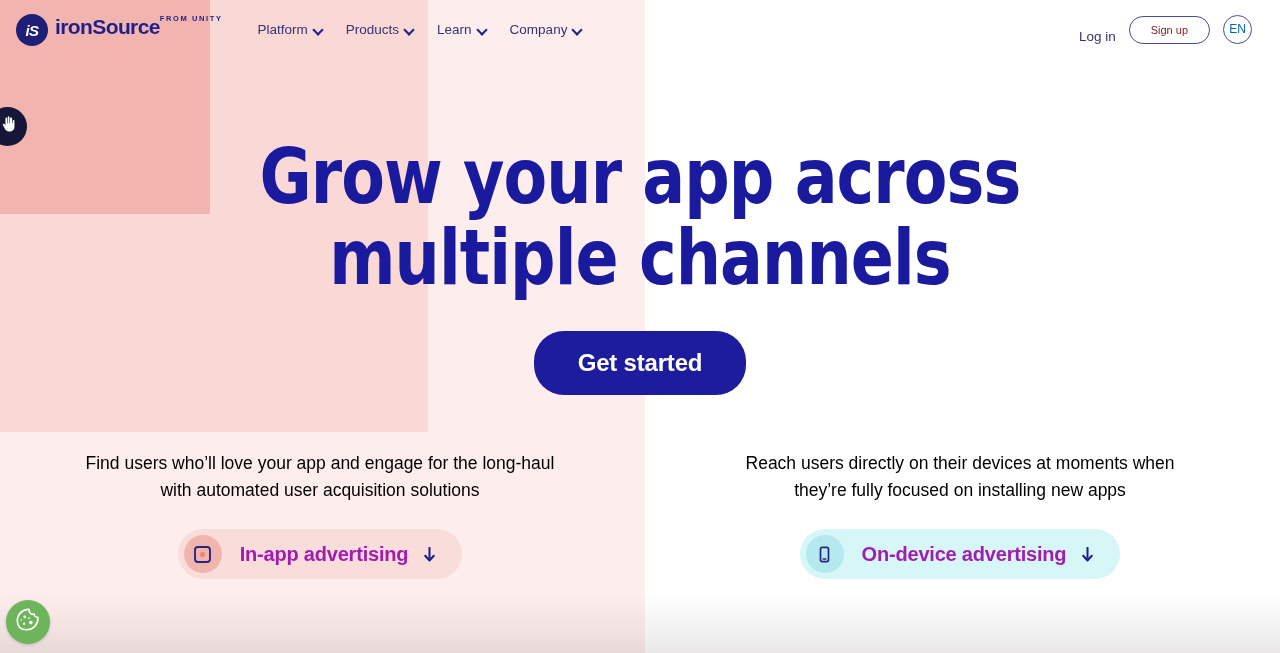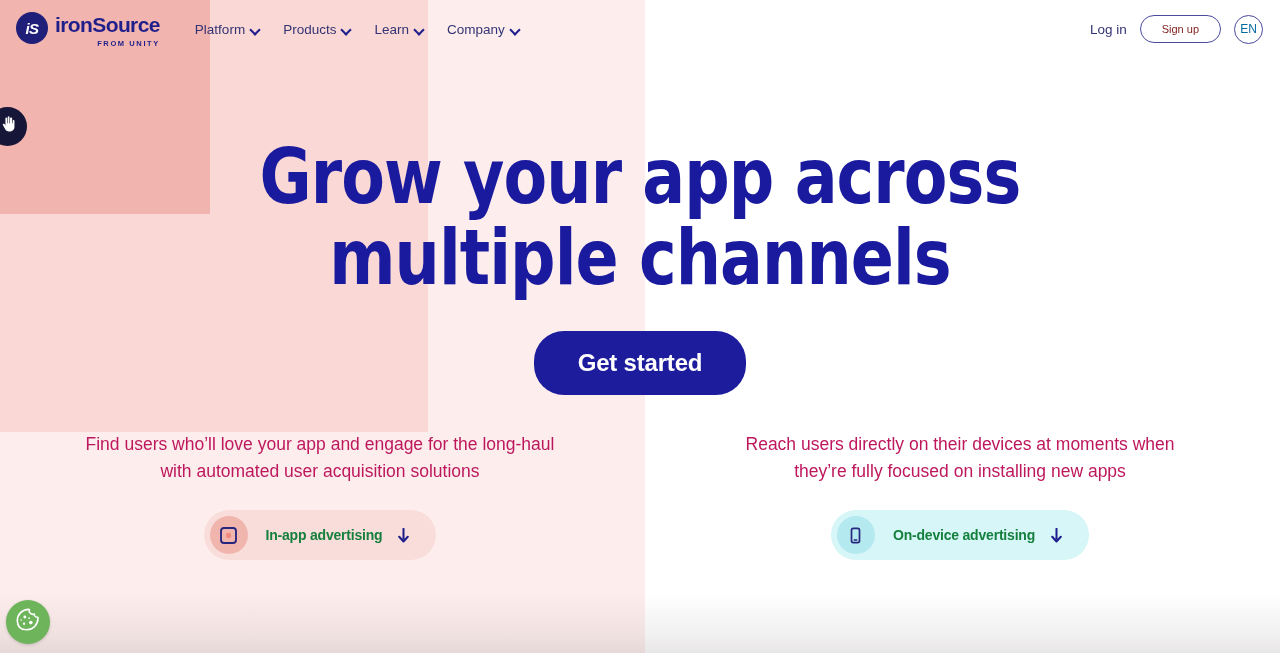--- a/index.html
+++ b/index.html
@@ -34,21 +34,21 @@
     position:absolute; top:7px; left:0; width:1280px; height:44px;
     display:flex; align-items:center; z-index:10;
   }
   .logo { display:flex; align-items:flex-start; margin-left:16px; position:relative; }
   .logo-mark {
     width:32px; height:32px; border-radius:50%; background:#1f1f7a;
     display:flex; align-items:center; justify-content:center;
     font-size:15px; font-weight:bold; color:#ffffff; font-style:italic;
     letter-spacing:-0.5px; margin-top:2px;
   }
-  .logo-text-wrap { margin-left:7px; display:flex; flex-direction:column; }
+  .logo-text-wrap { margin-left:7px; display:flex; flex-direction:row; }
   .logo-word {
     font-size:21px; font-weight:bold; color:#1f1f8c; line-height:1.05;
     letter-spacing:-0.6px; margin-top:4px;
   }
   .logo-sub {
     font-size:7.5px; font-weight:bold; color:#1f1f8c;
     letter-spacing:1.6px; text-align:right; margin-top:2px;
   }
 
   nav.mainnav { display:flex; align-items:center; margin-left:26px; gap:5px;text-align:center; }
@@ -56,21 +56,21 @@
     display:flex; align-items:center; gap:6px;
     font-size:13.5px; color:#343474; padding:6px 9px; cursor:pointer;
   }
   .chev { display:inline-block; width:9px; height:9px; position:relative; }
   .chev::after {
     content:""; position:absolute; left:0; top:1px;
     width:6px; height:6px; border-right:2px solid #1f1f8c; border-bottom:2px solid #1f1f8c;
     transform:rotate(45deg);
   }
 
-  .header-right { margin-left:auto; display:flex; align-items:center; gap:13px; margin-right:17px; }
+  .header-right { margin-left:auto; display:flex; align-items:flex-end; gap:13px; margin-right:28px; }
   .login-link { font-size:13.5px; color:#343474; cursor:pointer; }
   .signup-btn {
     font-size:11px; color:#7f1d1d; border:1.4px solid #4a4a9e;
     border-radius:20px; padding:7px 21px; background:transparent; cursor:pointer;
     font-family:inherit;
   }
   .lang-btn {
     width:29px; height:29px; border-radius:50%; border:1.4px solid #4a4a9e;
     display:flex; align-items:center; justify-content:center;
     font-size:12px; color:#0369a1; cursor:pointer; background:transparent;
@@ -101,39 +101,39 @@
     font-family:inherit; letter-spacing:-0.2px;
   }
 
   
   .cols {
     position:absolute; top:431px; left:0; width:1280px; height:222px; z-index:8;
     display:flex;
   }
   .col { width:50%; display:flex; flex-direction:column; align-items:center; }
   .col-desc {
-    width:470px; text-align:center; color:#be185d;
-    font-size:17.5px; line-height:1.52; 
+    width:470px; text-align:center; color:#000000;
+    font-size:17.5px; line-height:1.52; margin-top:19px;
   }
   .col:last-child .col-desc { width:430px; }
 
   .pill {
     display:flex; align-items:center; border-radius:40px;
     padding:6px 26px 6px 6px; margin-top:26px; cursor:pointer;
   }
   .pill-pink { background:#f9ddda; }
   .pill-cyan { background:#d6f6f8;text-align:right; }
   .pill-icon {
     width:38px; height:38px; border-radius:50%;
     display:flex; align-items:center; justify-content:center; flex:0 0 auto;
   }
   .pill-icon-pink { background:#f0b6ae; }
   .pill-icon-cyan { background:#b4e9ef; }
   .pill-label {
-    font-size:14px; font-weight:bold; color:#15803d;
+    font-size:20px; font-weight:bold; color:#a21caf;
     margin-left:18px; letter-spacing:-0.2px;
   }
   .pill-arrow { margin-left:15px; display:flex; align-items:center; }
 
   
   .cookie-widget {
     position:absolute; left:6px; bottom:9px; width:44px; height:44px;
     border-radius:50%; background:#6db45b; z-index:12;
     display:flex; align-items:center; justify-content:center; cursor:pointer;
     box-shadow:0 1px 3px rgba(0,0,0,0.18);

